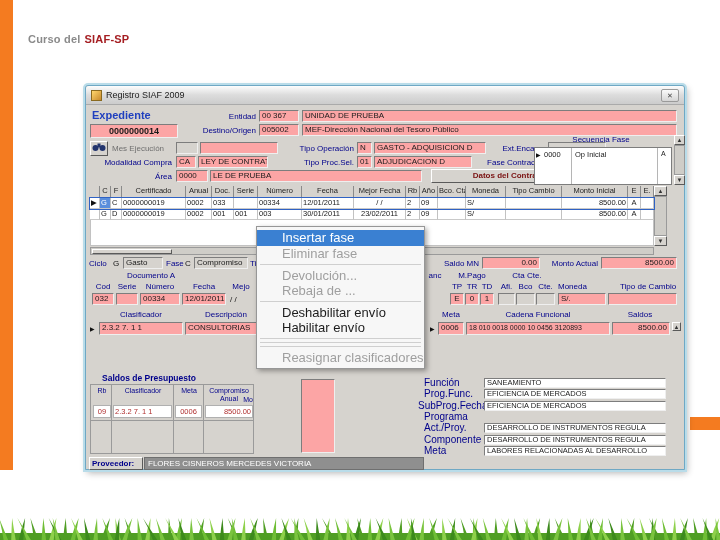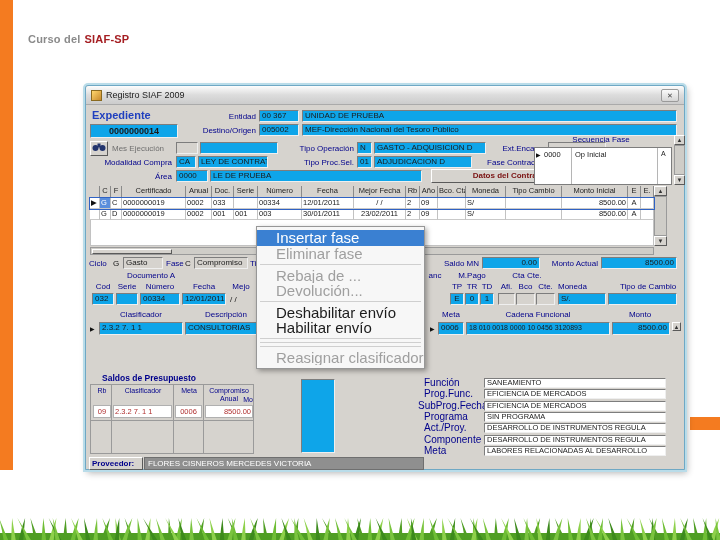--- a/index.html
+++ b/index.html
@@ -14,21 +14,21 @@
 
 .win{position:absolute;left:85px;top:85px;width:600px;height:385px;background:#d6d3ce;border:1px solid #6fa8c4;box-shadow:0 0 0 2px #b9dce9,2px 3px 7px rgba(0,0,0,.3);border-radius:3px 3px 0 0;font-size:8px;color:#1a1a1a}
 .titlebar{position:absolute;left:0;top:0;right:0;height:19px;background:linear-gradient(#fdfdfd,#dcdcdc 50%,#cccccc);border-bottom:1px solid #aaa;border-radius:3px 3px 0 0;display:flex;align-items:center;padding:0 5px;gap:4px}
 .title{font-size:9px;color:#222}
 .app-icon{width:11px;height:11px;background:linear-gradient(135deg,#ffd76e,#c98a2c);border:1px solid #8a6a1f;display:inline-block}
 .closebtn{margin-left:auto;width:18px;height:13px;background:linear-gradient(#fafafa,#d5d5d5);border:1px solid #9a9a9a;border-radius:2px;font-size:7px;line-height:11px;text-align:center;color:#444;cursor:default}
 .lbl{position:absolute;color:#00008b;font-size:8px;line-height:11px;white-space:nowrap;text-align:right}
 .lbl.lft{text-align:left}
 .lblg{color:#6f6f6f}
 .big-lbl{position:absolute;color:#1f3fbf;font-size:11px;font-weight:bold;white-space:nowrap}
-.fld{position:absolute;background:#0ea5e9;border:1px solid;border-color:#7d7d7d #efefef #efefef #7d7d7d;font-size:8px;line-height:10px;padding:0 2px;white-space:nowrap;overflow:hidden}
+.fld{position:absolute;background:#fca5a5;border:1px solid;border-color:#7d7d7d #efefef #efefef #7d7d7d;font-size:8px;line-height:10px;padding:0 2px;white-space:nowrap;overflow:hidden}
 .fldg{background:#d6d3ce}
 .num{text-align:right}
 .bold{font-weight:bold}
 .btn{position:absolute;background:#d6d3ce;border:1px solid;border-color:#fff #5a5a5a #5a5a5a #fff;text-align:center;font-size:8px;line-height:12px;cursor:default}
 .btn-contract{font-weight:bold;color:#7a1010}
 .sect{position:absolute;color:#00008b;font-size:8px;white-space:nowrap;text-align:center}
 .marker{position:absolute;font-size:6px;color:#111;line-height:8px}
 
 .trow{position:absolute;display:flex;height:11px}
 .tc{border-right:1px solid #c2c2c2;border-bottom:1px solid #c9c9c9;font-size:7.5px;line-height:10px;overflow:hidden;white-space:nowrap;padding:0 1px;background:#fff}
@@ -51,21 +51,21 @@
 .saldos .sval{position:absolute;top:20px;height:13px;background:#fff;border:1px solid #b0b0b0;color:#b03030;font-size:7.5px;line-height:11px;padding:0 1px;white-space:nowrap;overflow:hidden}
 .saldos .hline{position:absolute;left:0;right:0;top:35px;border-top:1px solid #9a9a9a}
 
 .fn-lbl{position:absolute;color:#00008b;font-size:10px;line-height:10px;text-align:left;white-space:nowrap}
 .fn-val{position:absolute;background:#fff;border:1px solid;border-color:#7d7d7d #efefef #efefef #7d7d7d;font-size:7.5px;line-height:8px;padding:0 2px;white-space:nowrap;overflow:hidden;color:#222}
 
 .prov-lbl{position:absolute;background:#d6d3ce;border:1px solid;border-color:#fff #5a5a5a #5a5a5a #fff;color:#00008b;font-weight:bold;font-size:8px;line-height:11px;padding:0 2px}
 .prov-val{position:absolute;background:#8f8f8f;color:#fff;font-size:8px;line-height:12px;padding:0 3px;border:1px solid #6f6f6f;white-space:nowrap;overflow:hidden}
 
 .menu{position:absolute;left:170px;top:140px;width:169px;background:#f7f7f7;border:1px solid #979797;box-shadow:2px 2px 5px rgba(0,0,0,.35);padding:3px 0;z-index:50}
-.mi{height:15px;line-height:15px;padding-left:19px;font-size:15px;color:#1c1c1c;white-space:nowrap;overflow:hidden;cursor:default}
+.mi{height:15px;line-height:15px;padding-left:25px;font-size:13px;color:#1c1c1c;white-space:nowrap;overflow:hidden;cursor:default}
 .mi.state-selected{background:#3a80d2;color:#fff;height:16px;line-height:16px}
 .mi.state-disabled{color:#9f9f9f}
 .msep{height:1px;background:#cfcfcf;margin:3px 3px}
 
 .grass{position:absolute;left:0;top:460px;width:720px;height:80px;z-index:60}
 </style>
 </head>
 <body>
 
 <div class="slide">
@@ -245,21 +245,21 @@
     <div class="fld fldg" style="left:412px;top:207px;width:17px;height:12px"></div>
     <div class="fld fldg" style="left:430px;top:207px;width:19px;height:12px"></div>
     <div class="fld fldg" style="left:450px;top:207px;width:19px;height:12px"></div>
     <div class="fld" style="left:472px;top:207px;width:48px;height:12px">S/.</div>
     <div class="fld" style="left:522px;top:207px;width:69px;height:12px"></div>
 
     <div class="sect" style="left:13px;top:224px;width:84px">Clasificador</div>
     <div class="sect" style="left:100px;top:224px;width:80px">Descripción</div>
     <div class="sect" style="left:352px;top:224px;width:26px">Meta</div>
     <div class="sect" style="left:382px;top:224px;width:140px">Cadena Funcional</div>
-    <div class="sect" style="left:526px;top:224px;width:56px">Monto</div>
+    <div class="sect" style="left:526px;top:224px;width:56px">Saldos</div>
     <span class="marker" style="left:4px;top:239px">▶</span>
     <div class="fld" style="left:13px;top:236px;width:84px;height:13px">2.3.2 7. 1 1</div>
     <div class="fld" style="left:99px;top:236px;width:240px;height:13px">CONSULTORIAS</div>
     <span class="marker" style="left:344px;top:239px">▶</span>
     <div class="fld" style="left:352px;top:236px;width:26px;height:13px">0006</div>
     <div class="fld" style="left:380px;top:236px;width:144px;height:13px;font-size:7px">18 010 0018 0000 10 0456 3120893</div>
     <div class="fld num" style="left:526px;top:236px;width:58px;height:13px">8500.00</div>
     <div class="sbtn" style="left:586px;top:236px;width:9px;height:9px">▲</div>
 
     <div class="sect bold" style="left:3px;top:287px;width:120px;text-align:center;font-size:8.5px;font-weight:bold">Saldos de Presupuesto</div>
@@ -280,37 +280,36 @@
     </div>
     <div class="fld" style="left:215px;top:293px;width:34px;height:74px"></div>
 
     <div class="fn-lbl" style="left:338px;top:292px;width:57px">Función</div>
     <div class="fn-val" style="left:398px;top:292px;width:182px;height:10px">SANEAMIENTO</div>
     <div class="fn-lbl" style="left:338px;top:303px;width:57px">Prog.Func.</div>
     <div class="fn-val" style="left:398px;top:303px;width:182px;height:10px">EFICIENCIA DE MERCADOS</div>
     <div class="fn-lbl" style="left:332px;top:315px;width:63px">SubProg.Fecha.</div>
     <div class="fn-val" style="left:398px;top:315px;width:182px;height:10px">EFICIENCIA DE MERCADOS</div>
     <div class="fn-lbl" style="left:338px;top:326px;width:57px">Programa</div>
-    <div class="fn-val" style="left:398px;top:326px;width:182px;height:10px">SIN PROGRAMA</div>
     <div class="fn-lbl" style="left:338px;top:337px;width:57px">Act./Proy.</div>
     <div class="fn-val" style="left:398px;top:337px;width:182px;height:10px">DESARROLLO DE INSTRUMENTOS REGULA</div>
     <div class="fn-lbl" style="left:338px;top:349px;width:57px">Componente</div>
     <div class="fn-val" style="left:398px;top:349px;width:182px;height:10px">DESARROLLO DE INSTRUMENTOS REGULA</div>
     <div class="fn-lbl" style="left:338px;top:360px;width:57px">Meta</div>
     <div class="fn-val" style="left:398px;top:360px;width:182px;height:10px">LABORES RELACIONADAS AL DESARROLLO</div>
 
     <div class="prov-lbl" style="left:3px;top:371px;width:54px;height:13px">Proveedor:</div>
     <div class="prov-val" style="left:58px;top:371px;width:280px;height:13px">FLORES CISNEROS MERCEDES VICTORIA</div>
 
     <div class="menu">
       <div class="mi state-selected">Insertar fase</div>
       <div class="mi state-disabled">Eliminar fase</div>
       <div class="msep"></div>
+      <div class="mi state-disabled">Devolución...</div>
       <div class="mi state-disabled">Rebaja de ...</div>
-      <div class="mi state-disabled">Devolución...</div>
       <div class="msep"></div>
       <div class="mi state-enabled">Deshabilitar envío</div>
       <div class="mi state-enabled">Habilitar envío</div>
       <div class="msep"></div>
       <div class="msep"></div>
       <div class="msep"></div>
       <div class="mi state-disabled">Reasignar clasificadores o metas</div>
     </div>
   </div>
 

